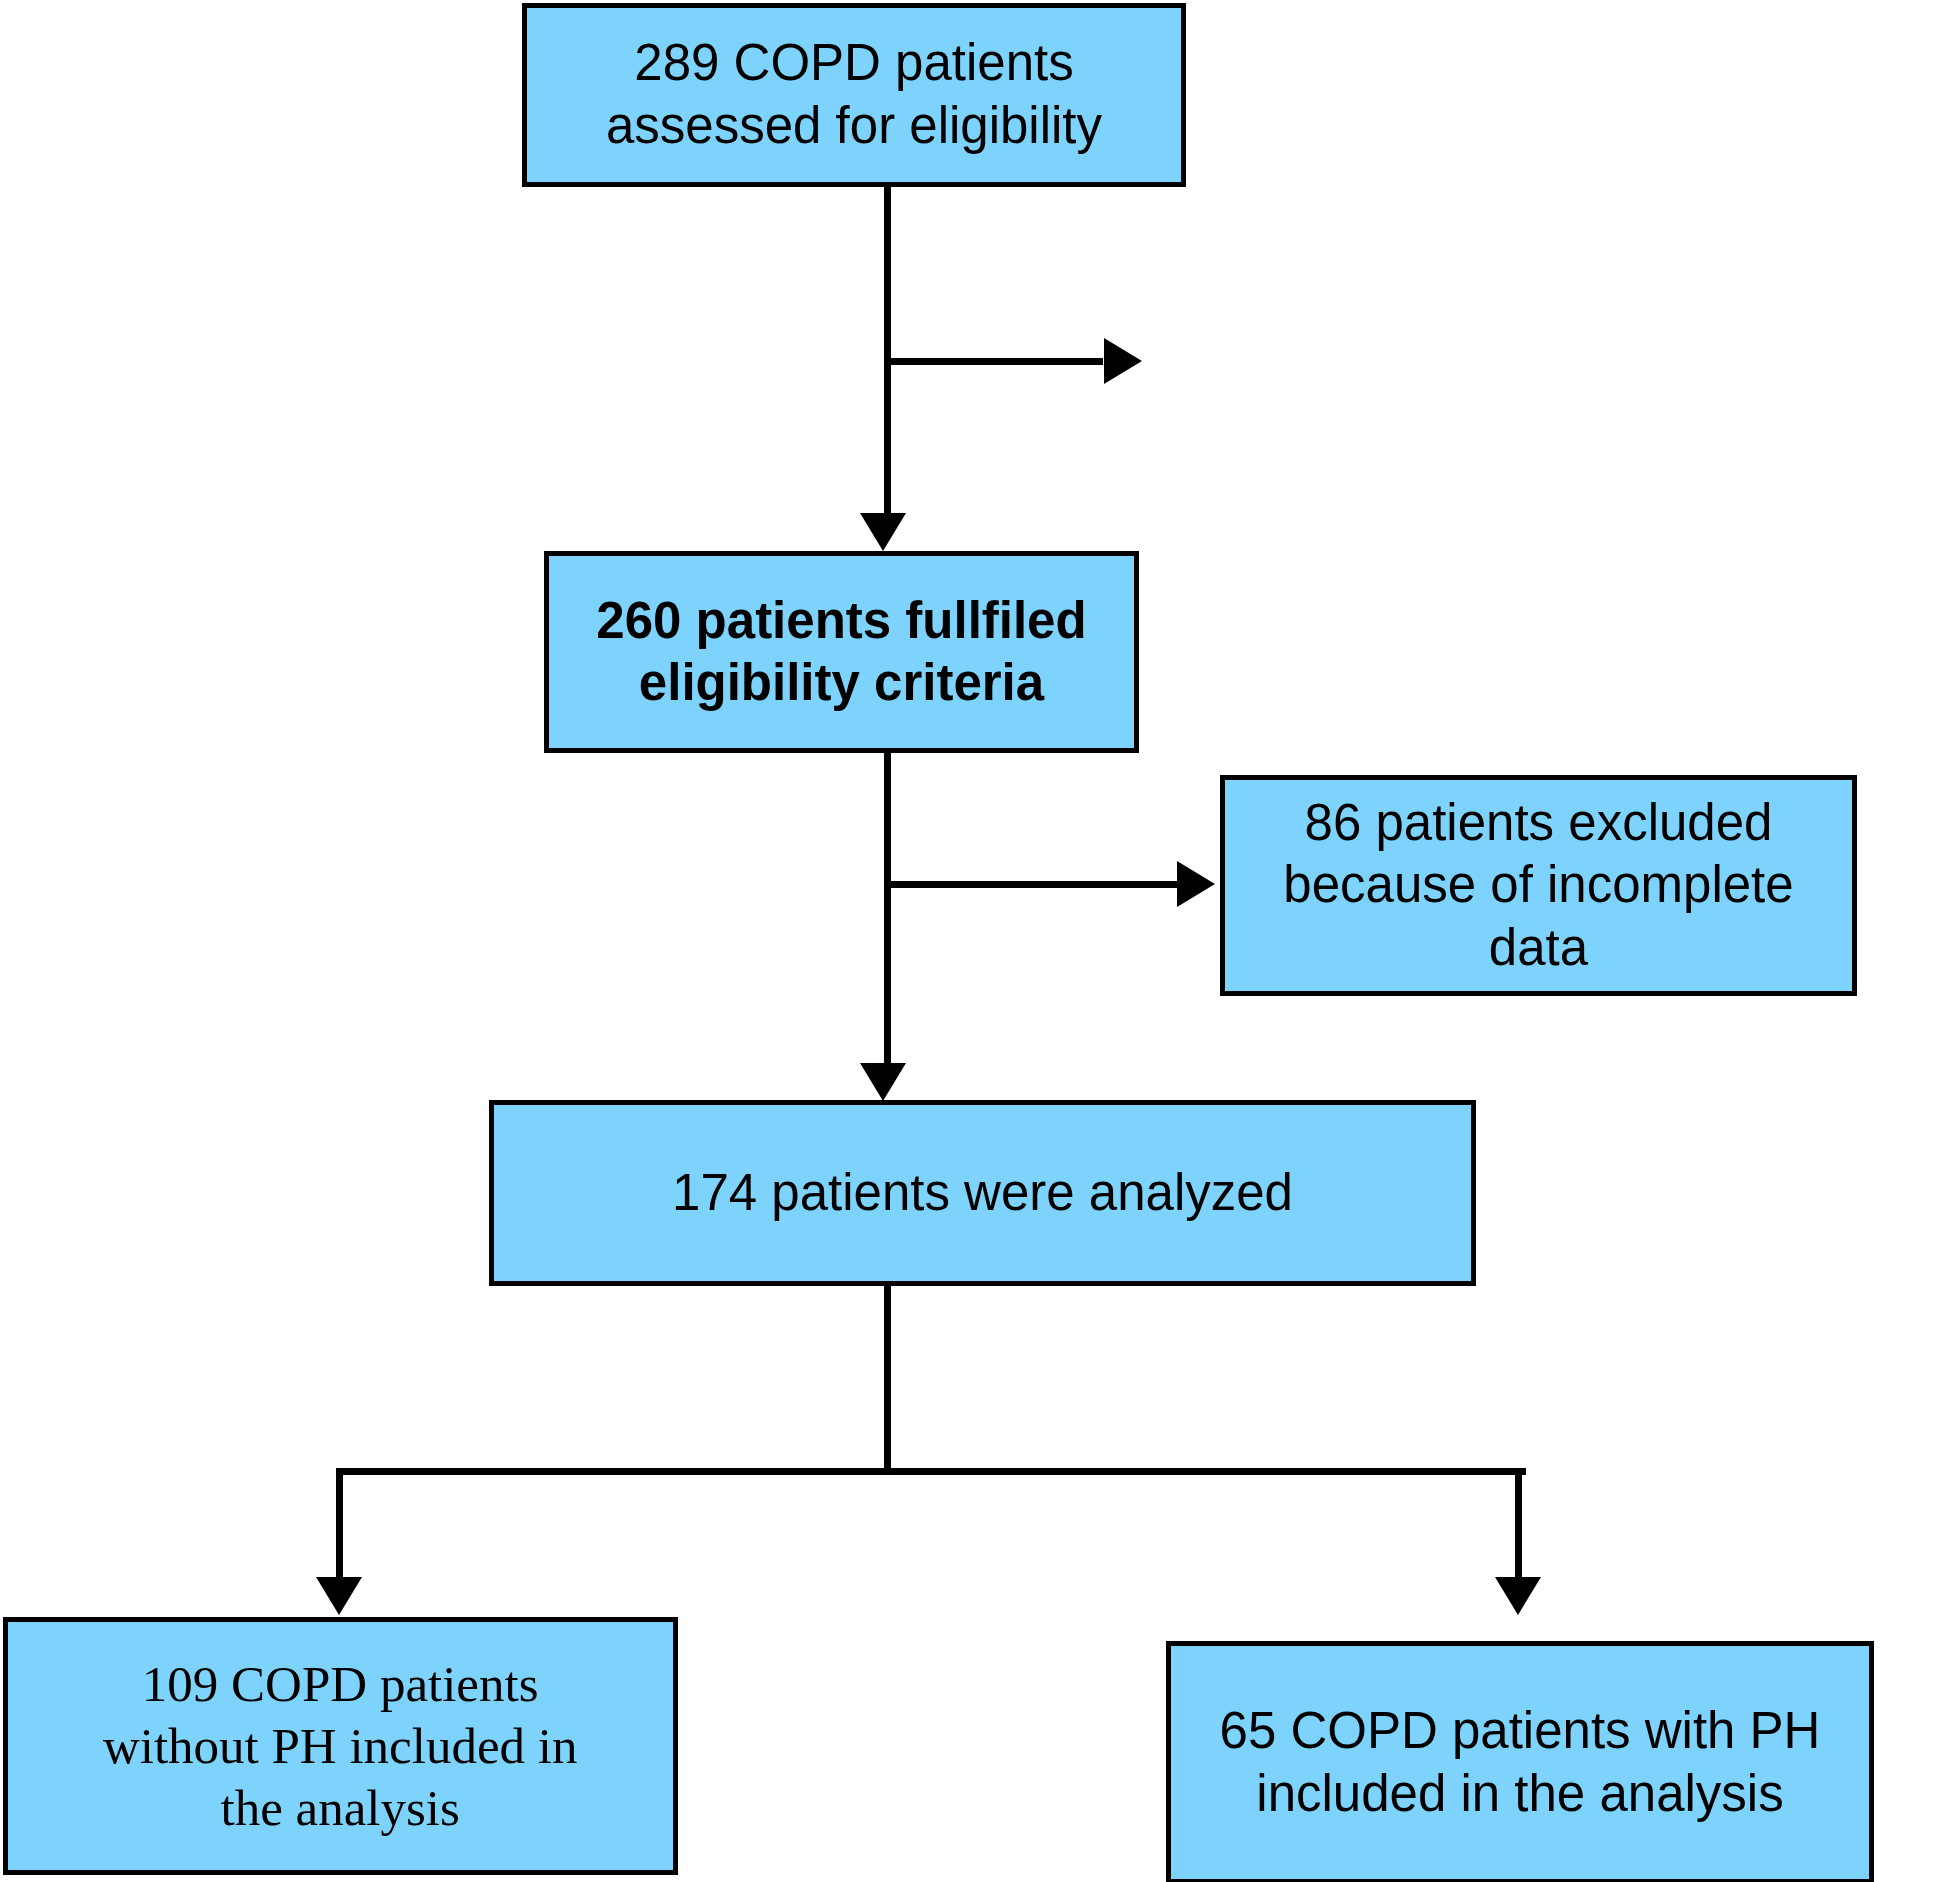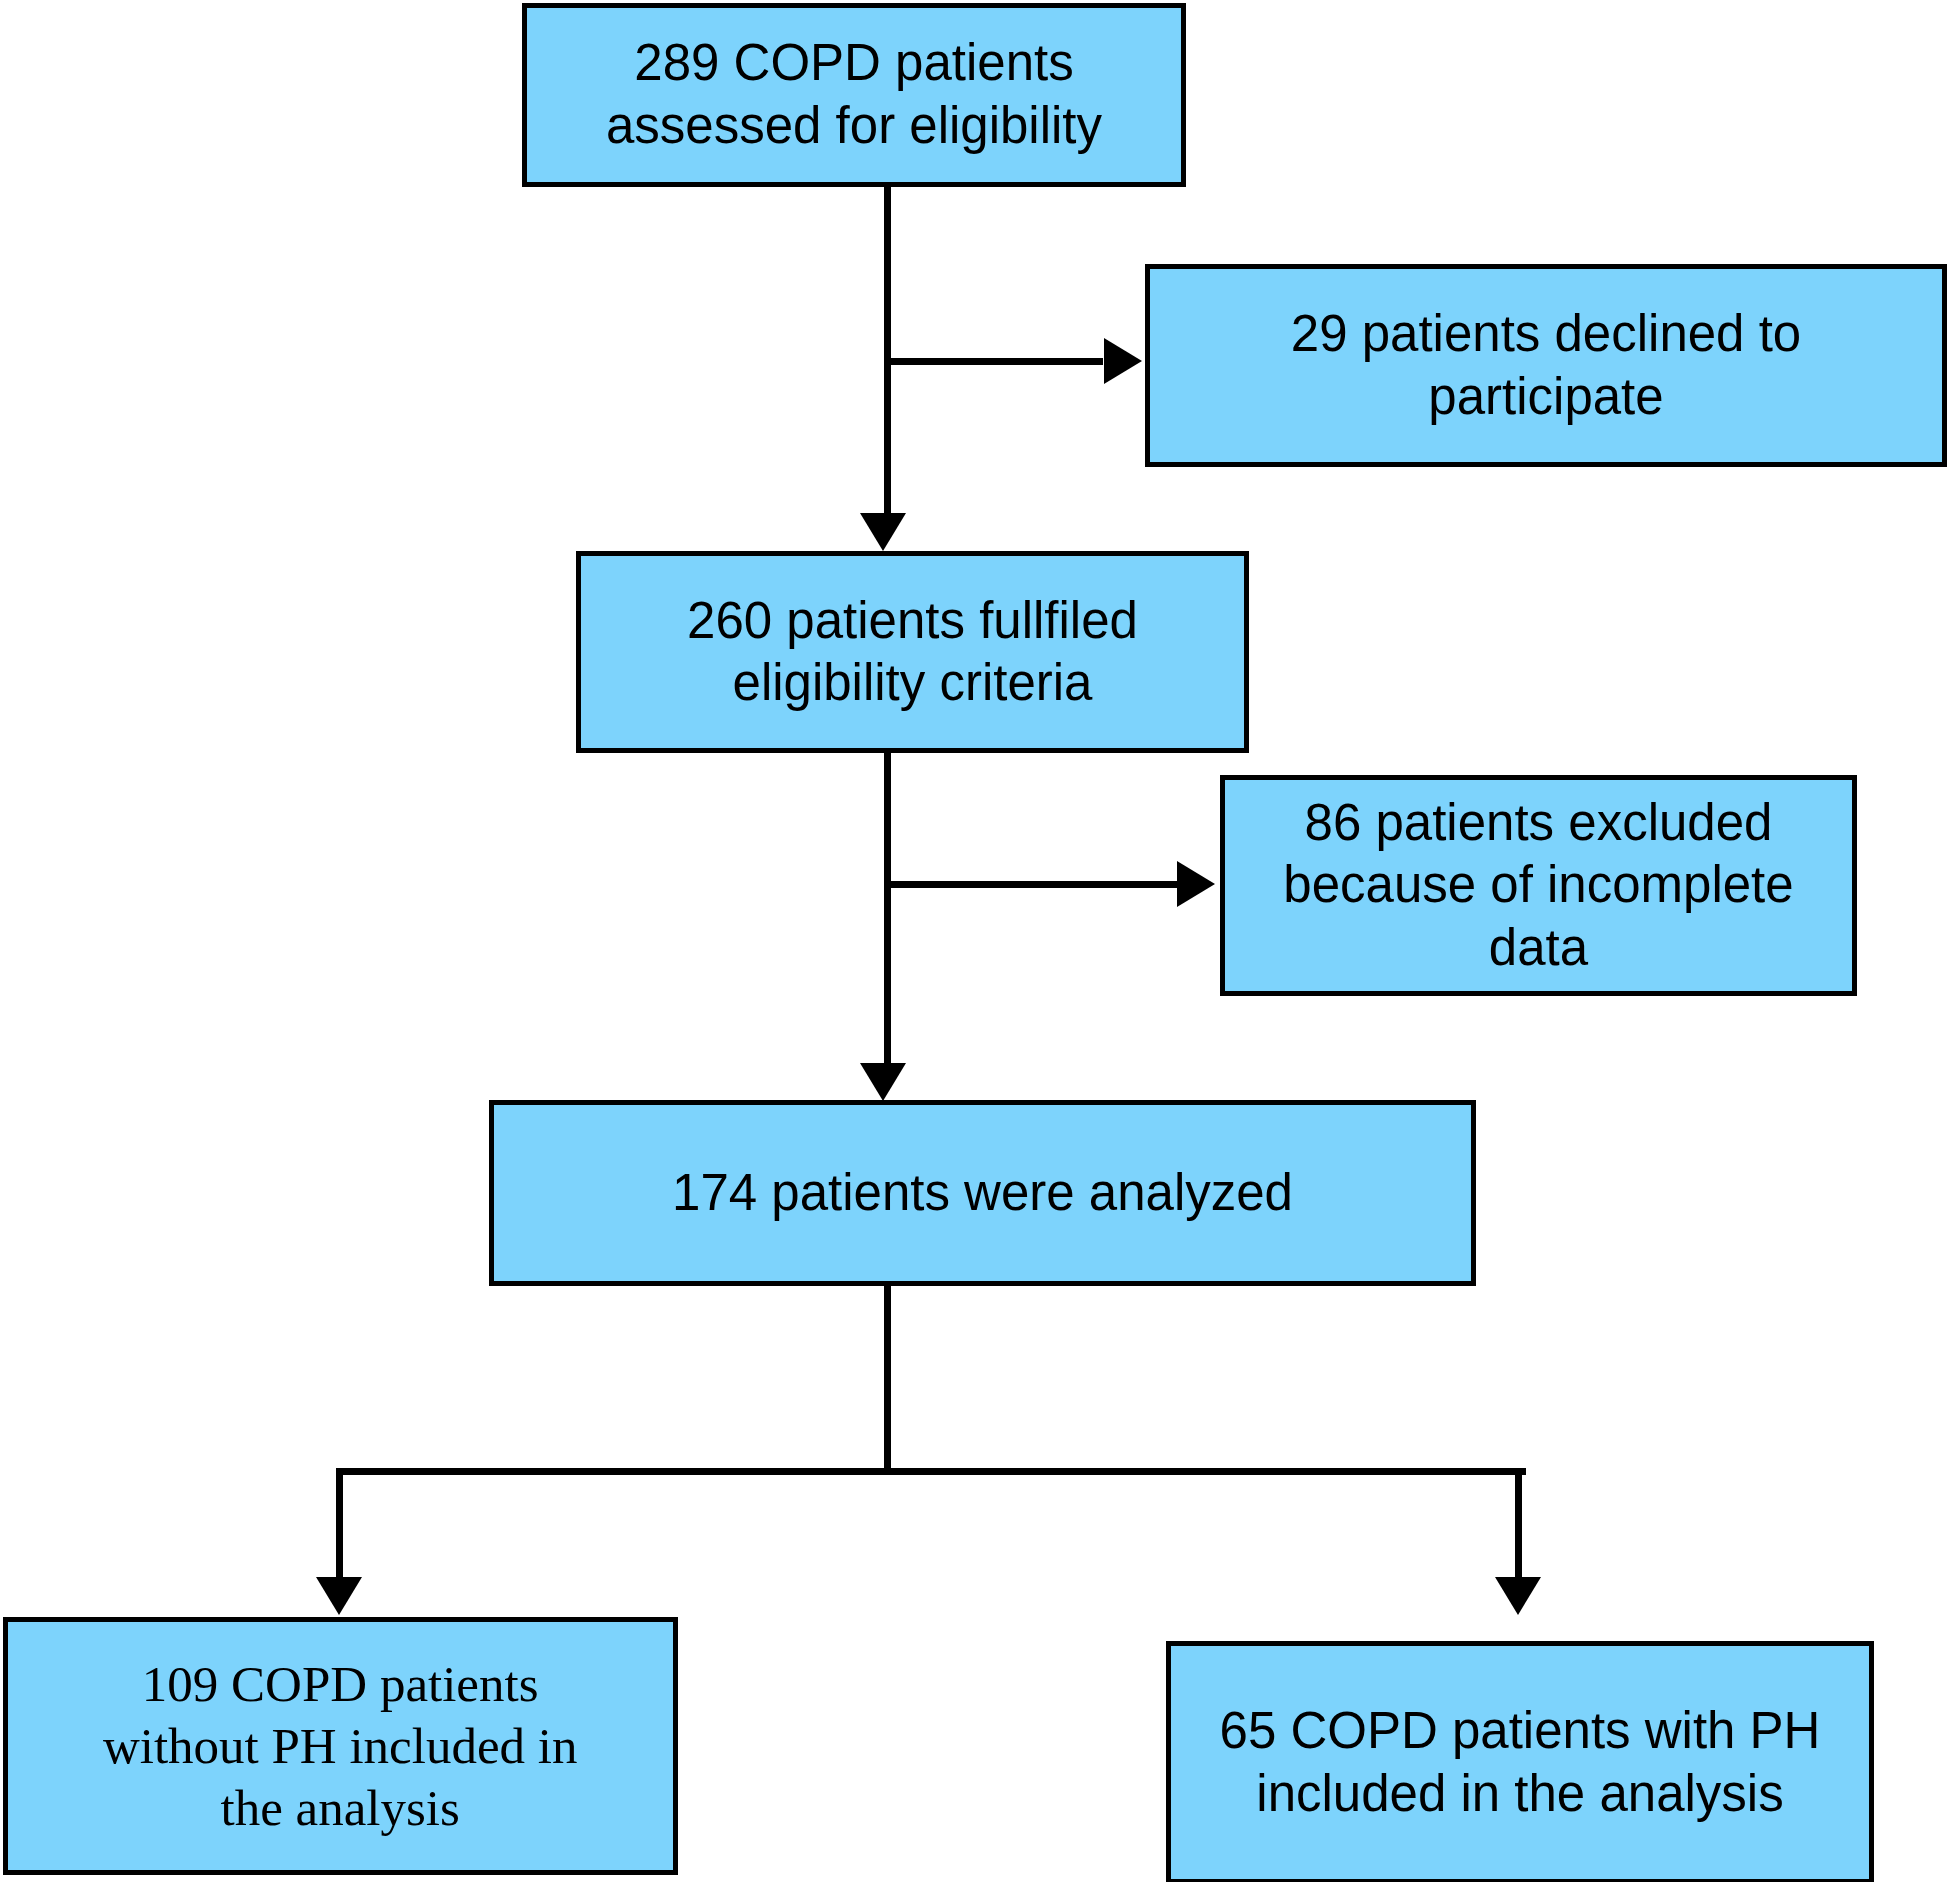--- a/index.html
+++ b/index.html
@@ -32,21 +32,21 @@
   .node .txt {
     display: block;
     width: 100%;
     white-space: pre-line;
     padding: 0 9px;
     box-sizing: border-box;
   }
   
   #node-assessed   { left: 522px;  top: 2.7px;    width: 664px;  height: 184px; }
   #node-declined   { left: 1145px; top: 264px;  width: 802px;  height: 203px; }
-  #node-eligible   { left: 576px;  top: 551px;  width: 673px;  height: 202px; }
+  #node-eligible   { left: 544px;  top: 551px;  width: 595px;  height: 202px; font-weight: bold; }
   #node-excluded   { left: 1220px; top: 775px;  width: 637px;  height: 221px; }
   #node-analyzed   { left: 489px;  top: 1100px; width: 987px;  height: 186px; }
   #node-without-ph { left: 2.7px;    top: 1617px; width: 675px;  height: 258px; font-family: Liberation Serif, serif; }
   #node-with-ph    { left: 1166px; top: 1613px; width: 708px;  height: 243px; margin-top: 28px; }
 
   
   .edge-v, .edge-h {
     position: absolute;
     background: #000000;
     z-index: 1;
@@ -112,24 +112,20 @@
   <div class="edge-v" id="leg-left"></div>
   <div class="arrow-down" id="leg-left-head"></div>
   <div class="edge-v" id="leg-right"></div>
   <div class="arrow-down" id="leg-right-head"></div>
 
   <div class="node" id="node-assessed">
     <span class="txt">289 COPD patients
 assessed for eligibility</span>
   </div>
 
-  <div class="node" id="node-declined">
-    <span class="txt">29 patients declined to
-participate</span>
-  </div>
 
   <div class="node" id="node-eligible">
     <span class="txt">260 patients fullfiled
 eligibility criteria</span>
   </div>
 
   <div class="node" id="node-excluded">
     <span class="txt">86 patients excluded
 because of incomplete data</span>
   </div>

